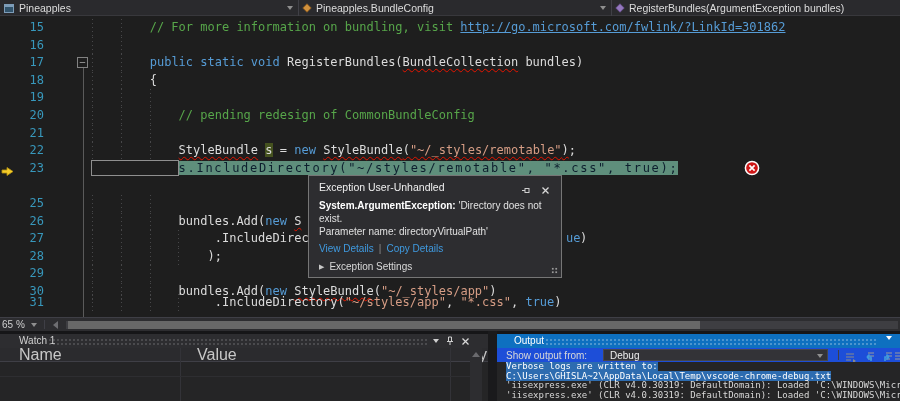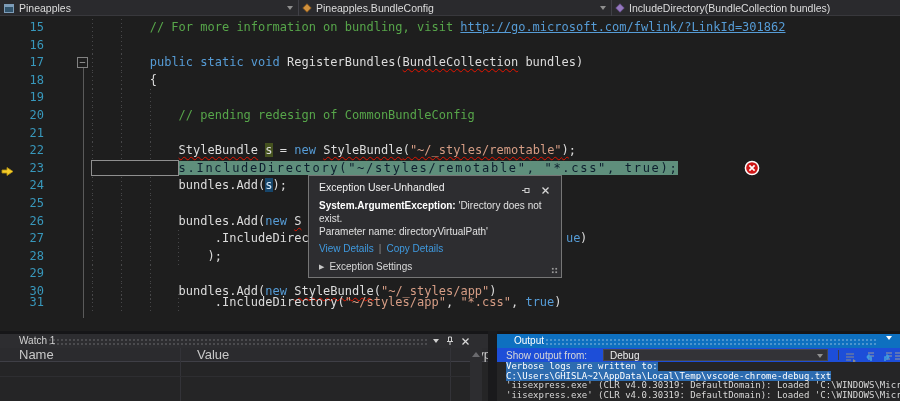--- a/index.html
+++ b/index.html
@@ -82,21 +82,21 @@
   #bottom { position:absolute; top:331px; left:0; right:0; bottom:0; background:#161618; }
   .panel-title { position:absolute; top:3px; left:0; right:0; height:14px; background:#2d2d30;
                  color:#d2d2d2; font-size:10px; line-height:14px; padding-left:19px; }
   .dots { position:absolute; top:4px; height:7px;
           background:radial-gradient(circle, rgba(200,200,200,.3) .6px, transparent .9px);
           background-size:4px 4px; }
   #watch { position:absolute; left:0; top:0; bottom:0; width:488px; }
   #watch .panel-body { position:absolute; top:17px; bottom:0; left:0; right:0; background:#252526; }
   #watch-header { position:absolute; top:0; left:0; right:0; height:14px; background:#2b2b2e;
                   border-bottom:1px solid #3f3f46; }
-  #watch-header .col { position:absolute; top:0; font-size:13px; line-height:14px; color:#c8c8c8;padding-left:11px; }
+  #watch-header .col { position:absolute; top:0; font-size:16px; line-height:14px; color:#c8c8c8;padding-left:11px; }
   .vdiv { position:absolute; top:0; bottom:0; width:1px; background:#333338; }
   .rowline { position:absolute; left:0; height:1px; background:#2e2e31; }
   #watch-sb { position:absolute; left:470px; width:12px; top:0; bottom:0; background:#2d2d30; }
   .tri-up { width:0; height:0; border-left:4px solid transparent; border-right:4px solid transparent;
             border-bottom:5px solid #6a6a6e; margin:4px auto 0; }
   .title-icons { position:absolute; right:18px; top:2px; display:flex; gap:7px; align-items:center; }
 
   #wo-divider { position:absolute; left:488px; width:9px; top:0; bottom:0; background:#1a1a1c; }
 
   #output { position:absolute; left:497px; right:0; top:0; bottom:0; }
@@ -124,21 +124,21 @@
         <span class="lbl">Pineapples</span>
         <span class="tri-down bc-caret"></span>
       </div>
       <div class="bc-seg" style="width: 313px;">
         <span class="bc-ico icon-class"></span>
         <span class="lbl">Pineapples.BundleConfig</span>
         <span class="tri-down bc-caret"></span>
       </div>
       <div class="bc-seg" style="flex: 1 1 0%; border-right: none;">
         <span class="bc-ico icon-method"></span>
-        <span class="lbl">IncludeDirectory(BundleCollection bundles)</span>
+        <span class="lbl">RegisterBundles(ArgumentException bundles)</span>
       </div>
     </div>
 
   <div id="code">
     <div id="outline-line"></div>
   <div class="code-line" style="top: 0px;">
         <span class="lnum">15</span>
         <span class="guide" style="left: 92px;"></span>
         <span class="guide" style="left: 121px;"></span>
         <span class="line-text"><span class="tk com">            // For more information on bundling, visit </span><span class="tk url">http://go.microsoft.com/fwlink/?LinkId=301862</span></span>
@@ -194,27 +194,20 @@
         <span class="wsbox"></span>
         <span class="exec-arrow"><svg width="13" height="11" viewBox="0 0 13 11">
             <path d="M1 4 h5 V1.5 L12 5.5 L6 9.5 V7 H1 z" fill="#f5cc2a" stroke="#b8960f" stroke-width="0.8"></path>
           </svg></span>
         <span class="line-text"><span class="tk pl">                </span><span class="tk hl sbb">s</span><span class="tk hl">.IncludeDirectory("~/styles/remotable", "*.css", true);</span></span>
         <span class="err-icon"><svg width="16" height="16" viewBox="0 0 16 16">
             <circle cx="8" cy="8" r="6.6" fill="#cf1717" stroke="#ffffff" stroke-width="1.5"></circle>
             <path d="M5.4 5.4 L10.6 10.6 M10.6 5.4 L5.4 10.6" stroke="#ffffff" stroke-width="1.7"></path>
           </svg></span>
       </div>
-      <div class="code-line" style="top: 158.4px;">
-        <span class="lnum">24</span>
-        <span class="guide" style="left: 92px;"></span>
-        <span class="guide" style="left: 121px;"></span>
-        <span class="guide" style="left: 150px;"></span>
-        <span class="line-text"><span class="tk pl">                bundles.Add(</span><span class="tk pl sbb">s</span><span class="tk pl">);</span></span>
-      </div>
       <div class="code-line" style="top: 176px;">
         <span class="lnum">25</span>
         <span class="guide" style="left: 92px;"></span>
         <span class="guide" style="left: 121px;"></span>
         <span class="guide" style="left: 150px;"></span>
         <span class="line-text"></span>
       </div>
       <div class="code-line" style="top: 193.6px;">
         <span class="lnum">26</span>
         <span class="guide" style="left: 92px;"></span>
@@ -280,20 +273,31 @@
     </div>
     <div class="exc-links">
       <span class="lnk">View Details</span><span class="lsep">|</span><span class="lnk">Copy Details</span>
     </div>
     <div class="exc-settings">
       <span class="exp-arrow">▶</span><span>Exception Settings</span>
     </div>
     <div class="grip"></div>
   </div>
 
+  <div id="hscroll">
+    <div id="zoom-combo">
+      <span>65 %</span>
+      <span class="tri-down"></span>
+    </div>
+    <div class="hsep"></div>
+    <div class="tri-left"></div>
+    <div id="htrack">
+      <div id="hthumb"></div>
+    </div>
+  </div>
 
   <div id="bottom">
 
     <div id="watch">
       <div class="panel-title">
         <span>Watch 1</span>
         <span class="dots" style="left:48px; right:60px;"></span>
         <span class="title-icons">
           <span class="tri-down" style="border-top-color:#d0d0d0;"></span>
           <svg width="8" height="10" viewBox="0 0 8 10">

